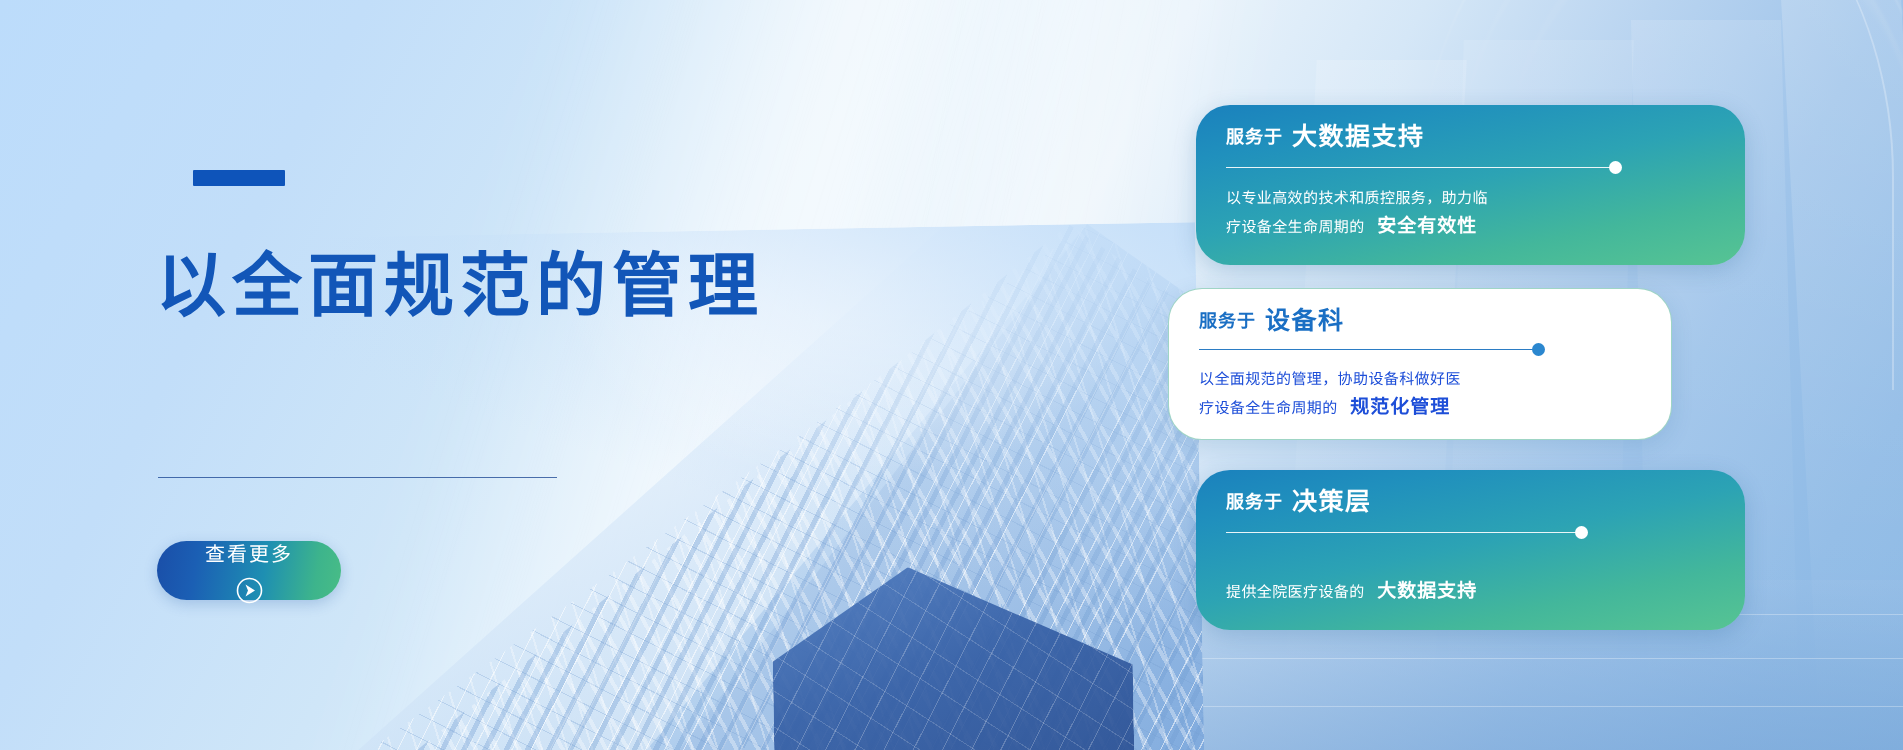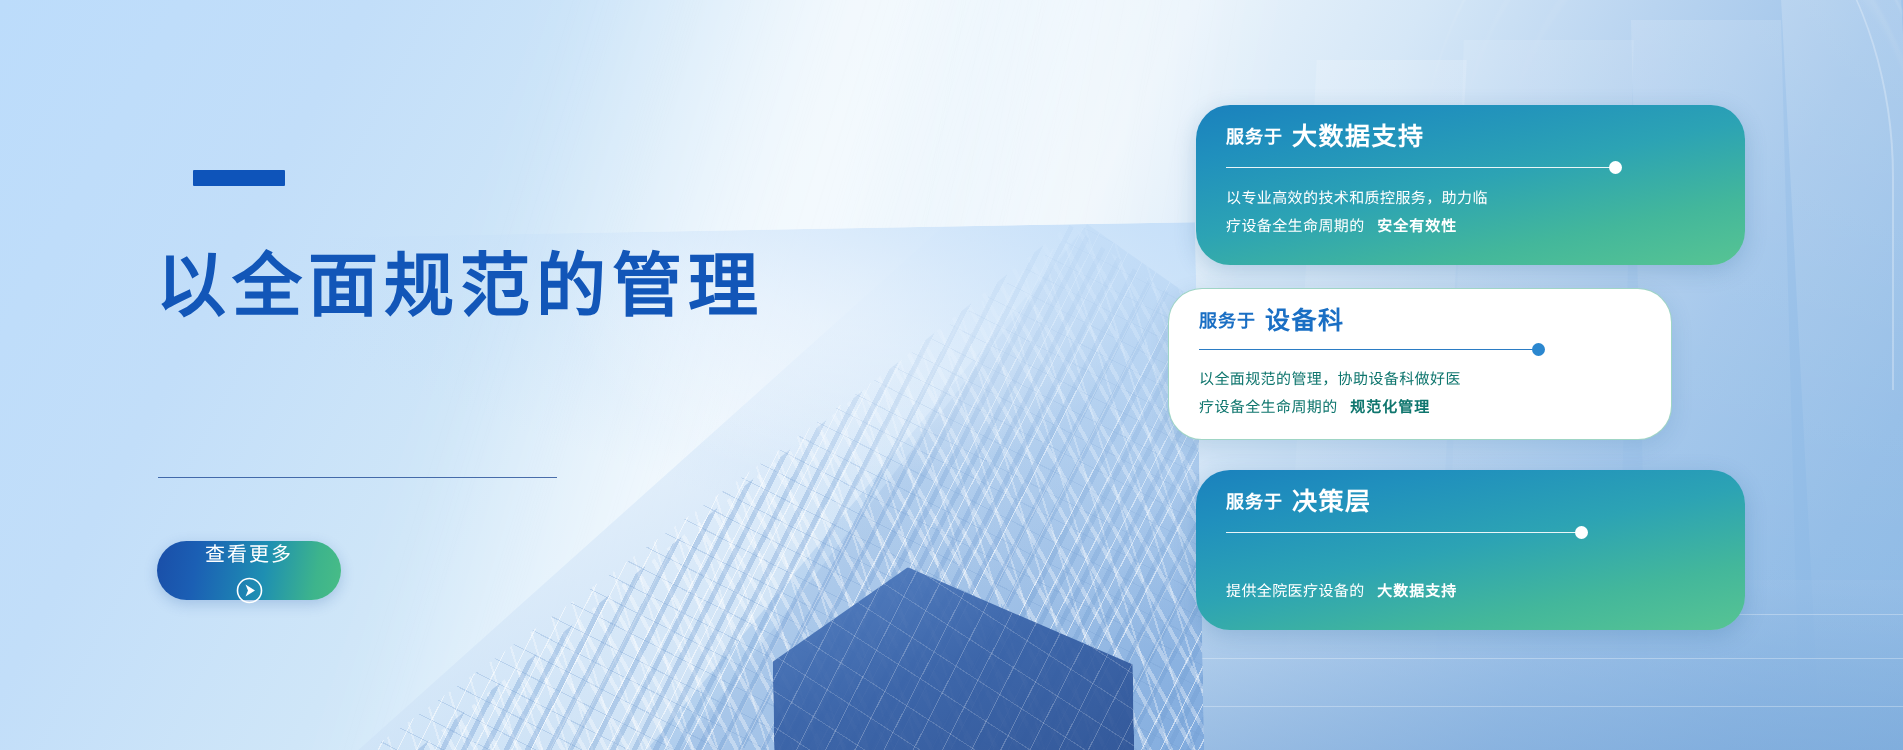--- a/index.html
+++ b/index.html
@@ -214,28 +214,28 @@
     position:absolute;
     width:13px;height:13px;border-radius:50%;
   }
 
   .card-body{
     position:absolute;left:30px;
     font-size:15px;line-height:26px;letter-spacing:.4px;
     white-space:nowrap;
     text-align:center;
   }
-  .body-strong{font-weight:700;font-size:15px;letter-spacing:1px;}
+  .body-strong{font-weight:700;font-size:19px;letter-spacing:1px;}
 
   .on-grad .head-pre,.on-grad .head-main,.on-grad .card-body{color:#ffffff;}
   .on-grad .card-rule{background:rgba(255,255,255,.9);}
   .on-grad .card-dot{background:#ffffff;}
 
   .on-white .head-pre,.on-white .head-main{color:#1a6fc4;}
-  .on-white .card-body{color:#0f766e;}
+  .on-white .card-body{color:#1d4ed8;}
   .on-white .card-rule{background:#2b7cc4;}
   .on-white .card-dot{background:#2b87cf;}
 </style>
 </head>
 <body>
 
 <div id="banner">
 
   <div class="bg-layer">
     <div class="beam"></div>

